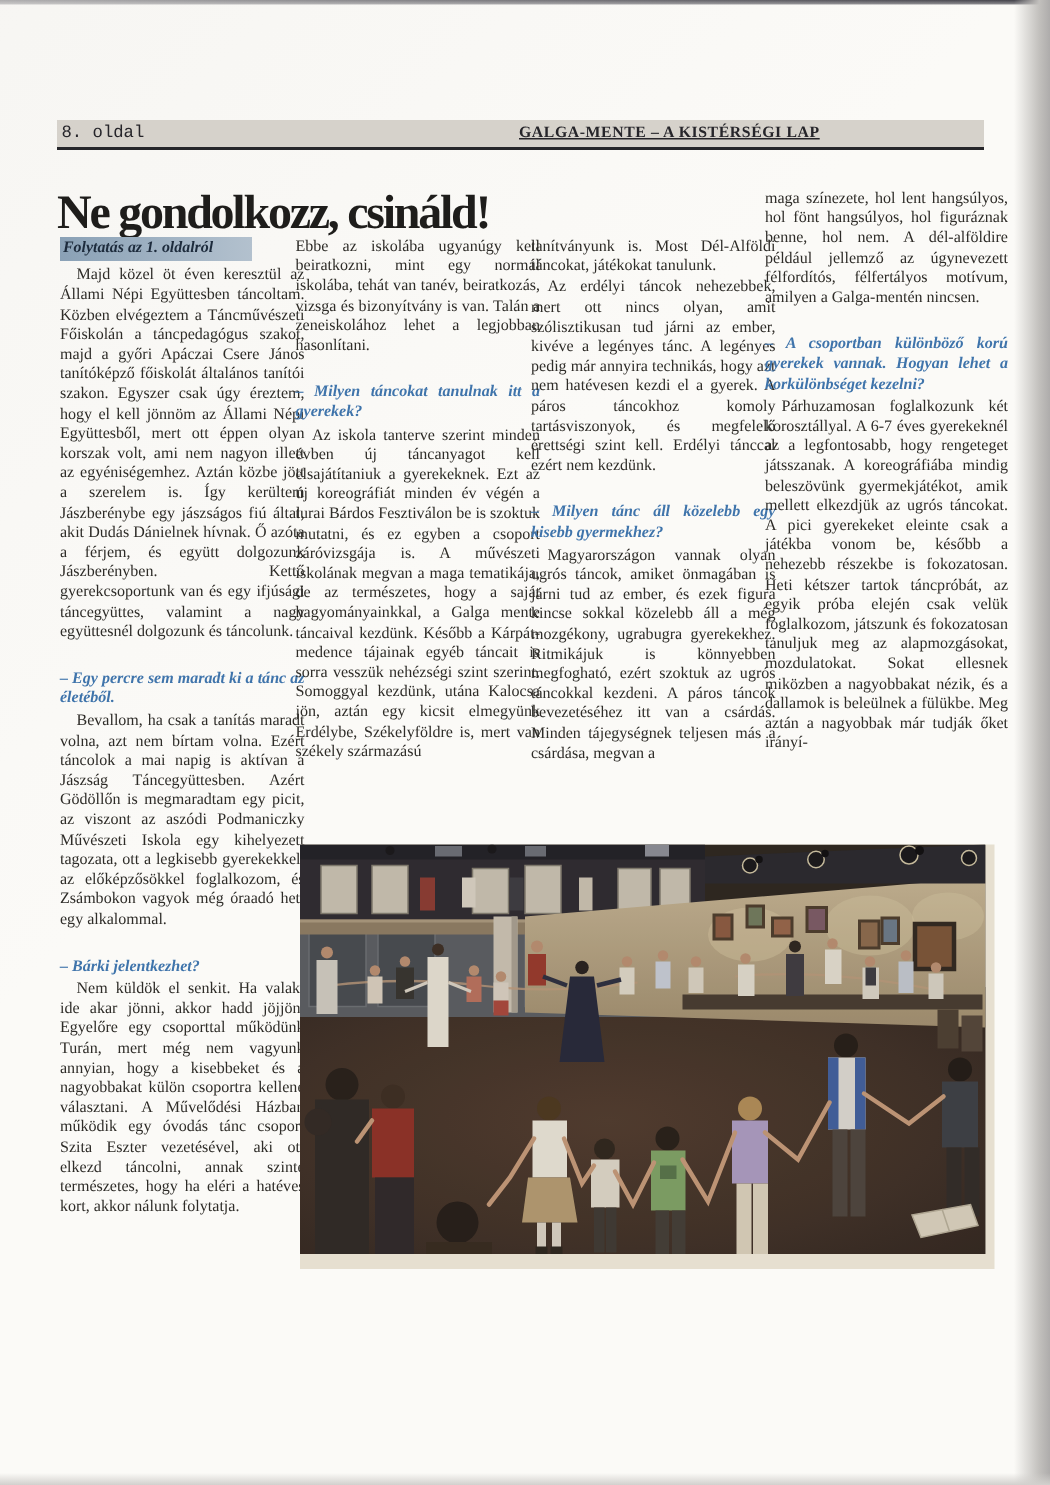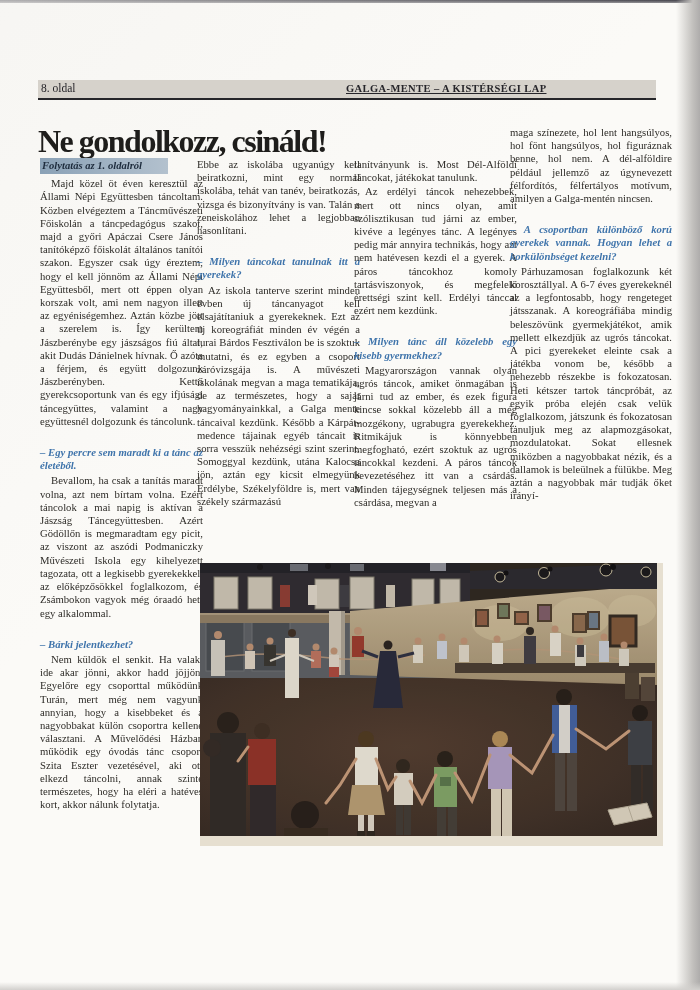--- a/index.html
+++ b/index.html
@@ -13,21 +13,21 @@
     background:linear-gradient(to bottom,#43424a,#8f8e92);}
   .scan-right-shadow{position:absolute;right:0;top:0;width:24px;height:990px;
     background:linear-gradient(to right,rgba(180,178,175,0),#c2c0bd 70%,#aeacab);}
   .scan-bottom-shadow{position:absolute;left:0;bottom:0;width:700px;height:8px;
     background:linear-gradient(to bottom,rgba(210,208,205,0),#d2d0cd);}
   .paper-tint{position:absolute;inset:0;background:linear-gradient(135deg,rgba(244,243,240,.6),rgba(251,250,247,0) 40%);pointer-events:none;}
 
   
   .header-bar{position:absolute;left:38px;top:80px;width:618px;height:18px;
     background:#d6d2cb;}
-  .page-number{position:absolute;left:3px;top:2px;font-size:11.5px;color:#26252a;}
+  .page-number{position:absolute;left:3px;top:2px;font-size:11.5px;color:#26252a;font-family:Liberation Mono, monospace;}
   .masthead{position:absolute;left:308px;top:3px;font-size:10.5px;font-weight:bold;
     letter-spacing:.4px;color:#26252a;text-decoration:underline;}
   .header-rule{position:absolute;left:38px;top:98px;width:618px;height:2px;background:#26262a;}
 
   
   .headline{position:absolute;left:38px;top:102px;width:470px;
     font-size:32px;font-weight:bold;letter-spacing:-1.5px;color:#1e1d1b;
     font-family:"Liberation Serif",serif;white-space:nowrap;}
 
   

